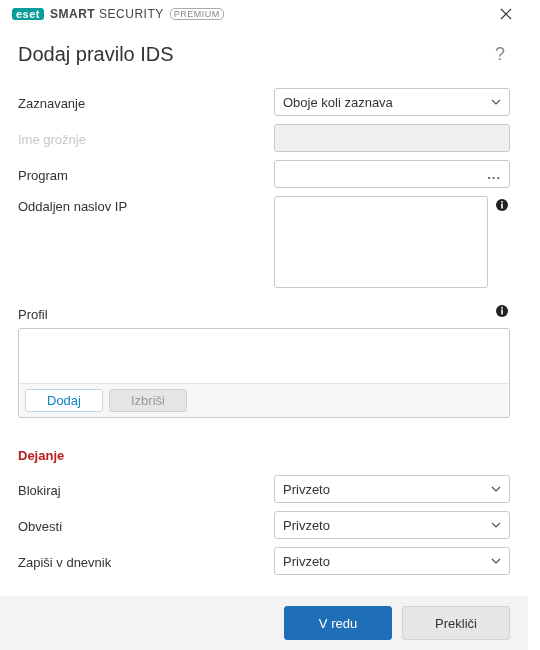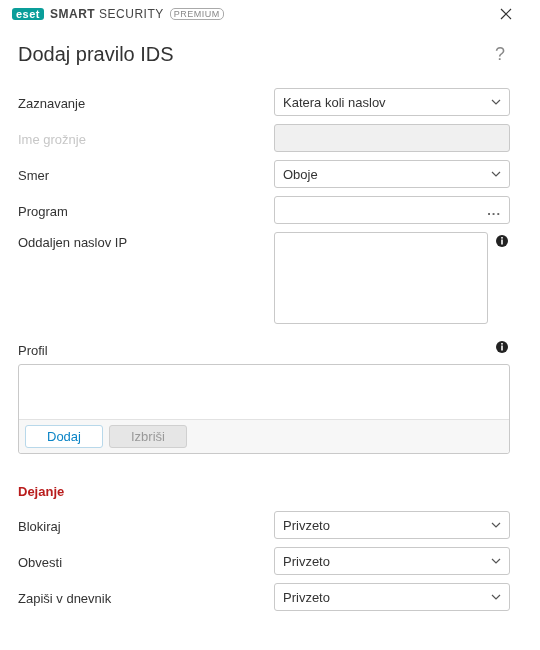--- a/index.html
+++ b/index.html
@@ -275,50 +275,37 @@
     <div class="header-row">
       <h1 class="page-title">Dodaj pravilo IDS</h1>
       <div class="help-btn">?</div>
     </div>
 
     <div class="form">
       <div class="row">
         <div class="label">Zaznavanje</div>
         <div class="control">
           <div class="select">
-            <span>Katera koli naslov</span>
+            <span>Oboje koli zaznava</span>
             <span class="chevron">
               <svg viewBox="0 0 10 10">
                   <path d="M1 3 L5 7 L9 3" stroke="#555" stroke-width="1.2" fill="none"></path>
                 </svg>
             </span>
           </div>
         </div>
       </div>
 
       <div class="row">
         <div class="label disabled">Ime grožnje</div>
         <div class="control">
           <div class="select disabled"></div>
         </div>
       </div>
 
-      <div class="row">
-        <div class="label">Smer</div>
-        <div class="control">
-          <div class="select">
-            <span>Oboje</span>
-            <span class="chevron">
-              <svg viewBox="0 0 10 10">
-                  <path d="M1 3 L5 7 L9 3" stroke="#555" stroke-width="1.2" fill="none"></path>
-                </svg>
-            </span>
-          </div>
-        </div>
-      </div>
 
       <div class="row">
         <div class="label">Program</div>
         <div class="control">
           <div class="input-text">
             <span></span>
             <span class="dots">...</span>
           </div>
         </div>
       </div>
@@ -399,13 +386,17 @@
                   <path d="M1 3 L5 7 L9 3" stroke="#555" stroke-width="1.2" fill="none"></path>
                 </svg>
             </span>
           </div>
         </div>
       </div>
 
     </div>
   </div>
 
+  <div class="footer">
+    <div class="btn btn-primary">V redu</div>
+    <div class="btn btn-secondary">Prekliči</div>
+  </div>
 </div>
 
 </body></html>

